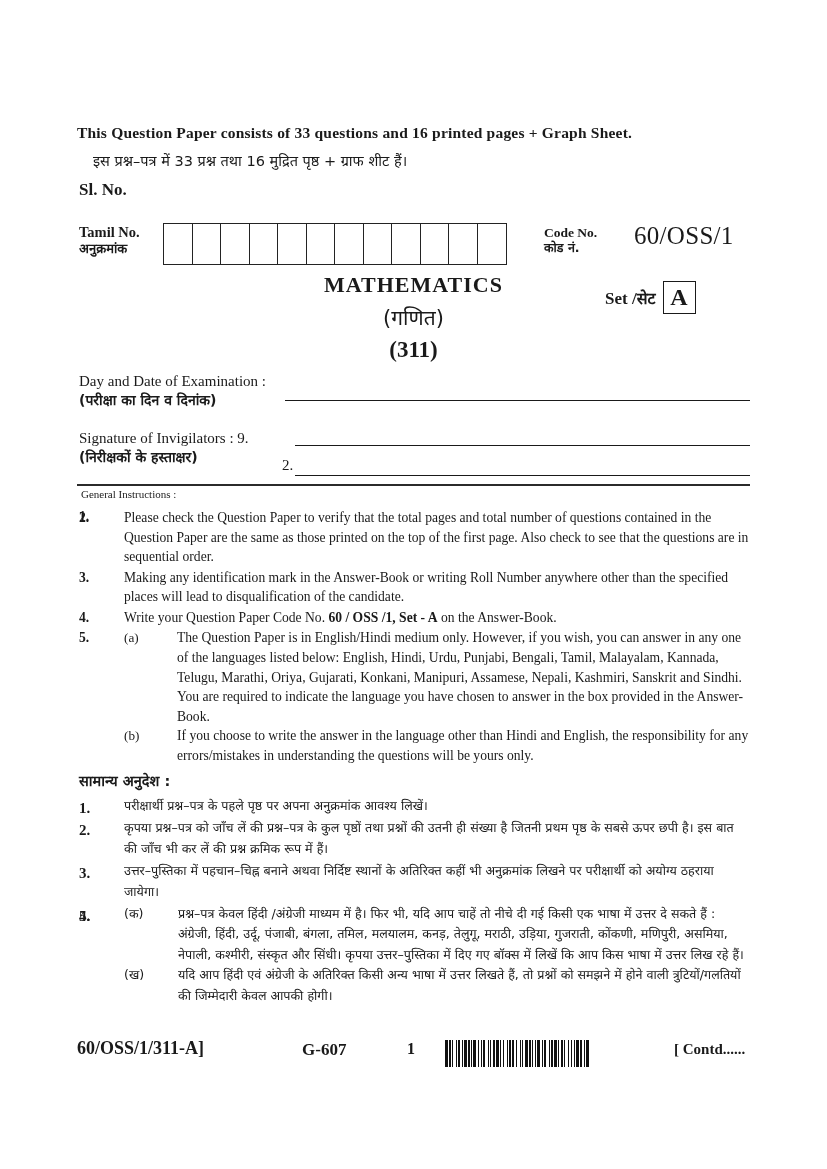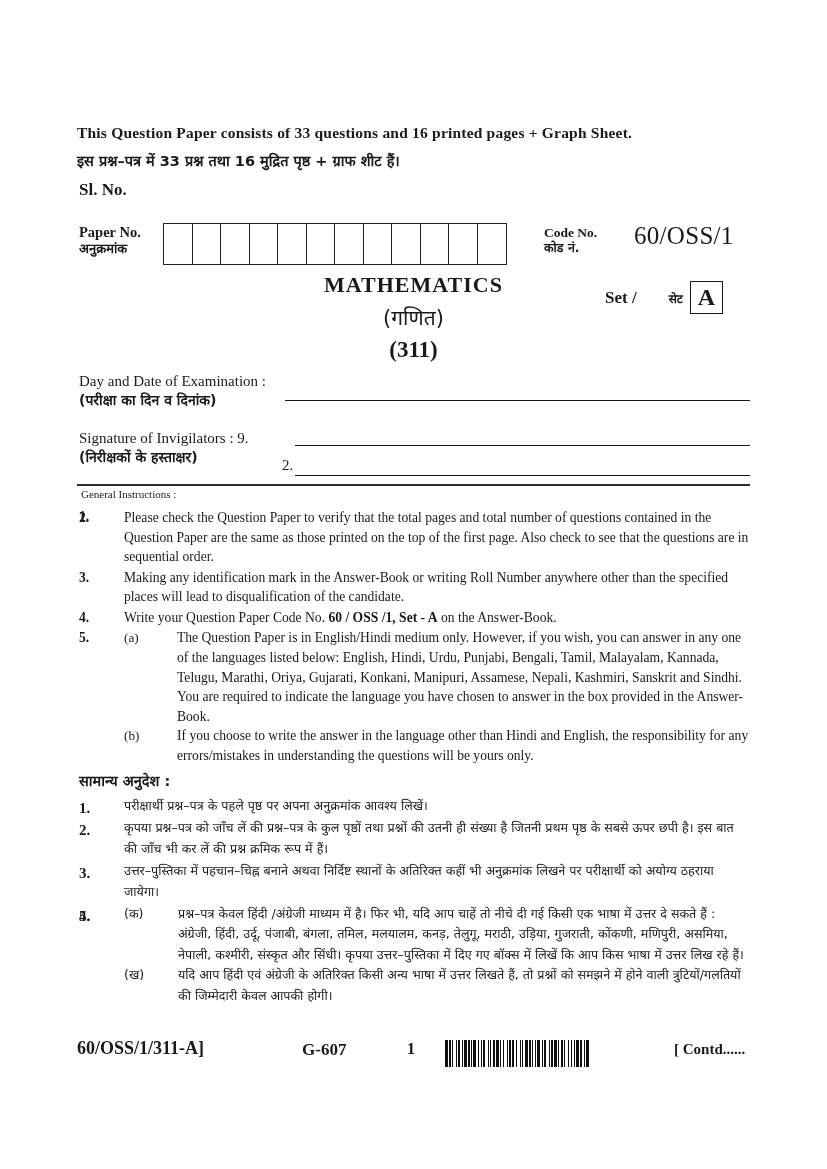--- a/index.html
+++ b/index.html
@@ -27,23 +27,23 @@
   .hdr-en {
     position: absolute;
     left: 0; top: 124px;
     font-size: 15.5px;
     font-weight: bold;
     letter-spacing: .2px;
     white-space: nowrap;
   }
   .hdr-hi {
     position: absolute;
-    left: 0; top: 150px;
+    left: 16px; top: 150px;
     font-size: 14.5px;
-    font-weight: bold;
+    font-weight: normal;
     font-family: "DejaVu Sans", "Liberation Sans", sans-serif;
     white-space: nowrap;
   }
   .slno {
     position: absolute;
     left: 2px; top: 180px;
     font-size: 17px;
     font-weight: bold;
   }
 
@@ -121,22 +121,21 @@
     display: flex;
     align-items: center;
   }
   .set-label {
     font-size: 17px;
     font-weight: bold;
     white-space: nowrap;
   }
   .set-label .hi-in {
     font-family: "DejaVu Sans", "Liberation Sans", sans-serif;
-    font-size: 12px;
-    margin-left: 32px;
+    font-size: 16px;
   }
   .set-box {
     margin-left: 7px;
     width: 33px; height: 33px;
     border: 1.8px solid #1a1a1a;
     display: flex;
     align-items: center;
     justify-content: center;
     font-size: 24px;
     font-weight: bold;
@@ -303,21 +302,21 @@
 </head>
 <body>
 
 <div class="page">
 
   <div class="hdr-en">This Question Paper consists of 33 questions and 16 printed pages + Graph Sheet.</div>
   <div class="hdr-hi">इस प्रश्न–पत्र में 33 प्रश्न तथा 16 मुद्रित पृष्ठ + ग्राफ शीट हैं।</div>
   <div class="slno">Sl. No.</div>
 
   <div class="roll-label">
-    <span class="en">Paper No.</span>
+    <span class="en">Tamil No.</span>
     <span class="hi">अनुक्रमांक</span>
   </div>
   <div class="roll-grid" id="roll-grid">
       <div class="roll-cell"></div>
       <div class="roll-cell"></div>
       <div class="roll-cell"></div>
       <div class="roll-cell"></div>
       <div class="roll-cell"></div>
       <div class="roll-cell"></div>
       <div class="roll-cell"></div>

